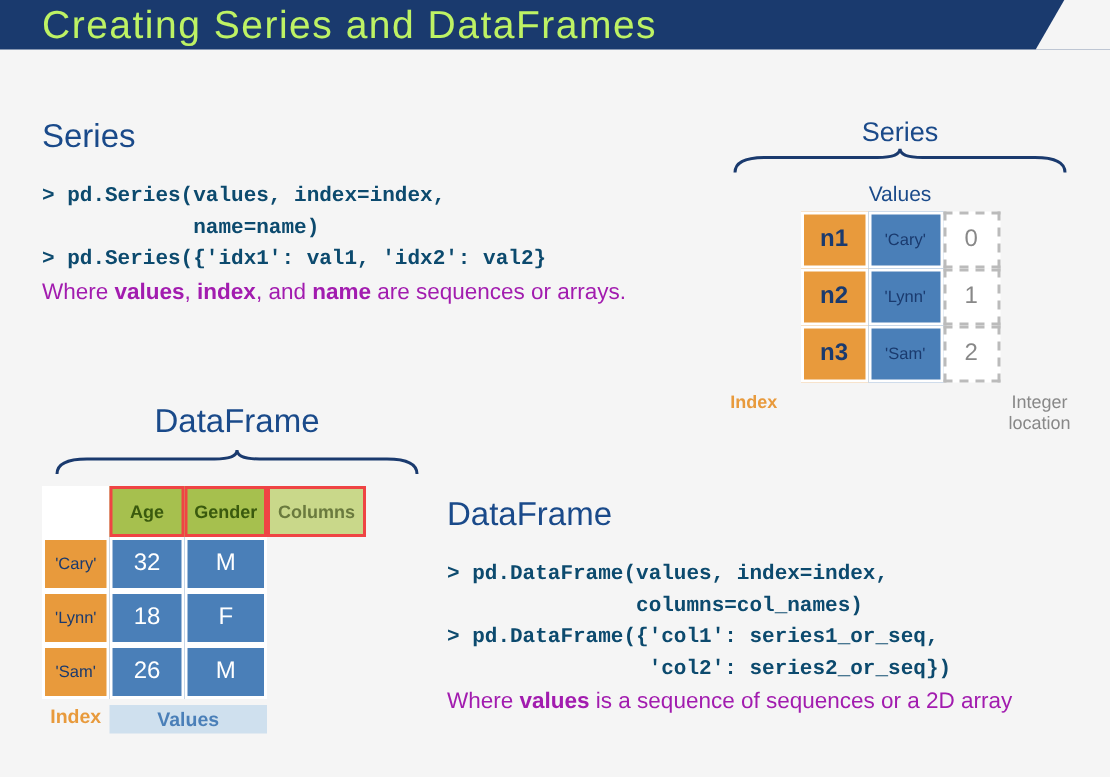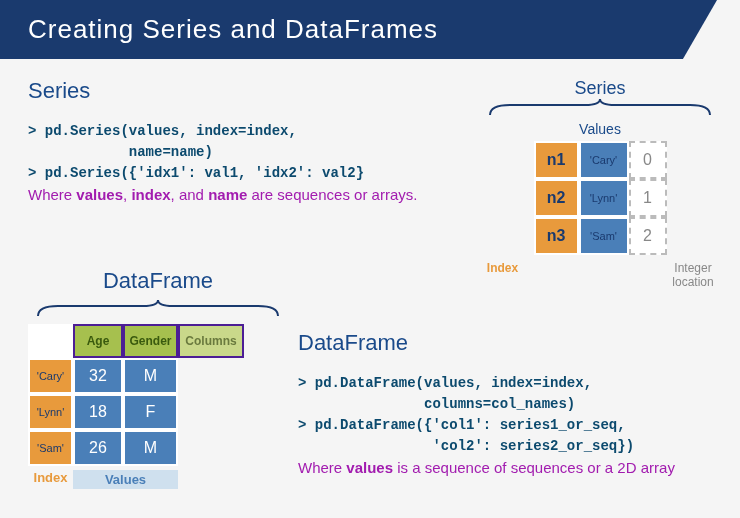--- a/index.html
+++ b/index.html
@@ -1,17 +1,17 @@
 <!DOCTYPE html>
 <html><head>
 <meta charset="utf-8">
 <style>
 * { box-sizing: border-box; margin: 0; padding: 0; }
 body { font-family: Arial, sans-serif; width: 740px; height: 518px; background: #f5f5f5; position: relative; overflow: hidden; }
-.header { background: #1a3a6e; color: #ffffff; padding: 14px 28px; font-size: 26px; font-weight: 300; letter-spacing: 1px; position: relative; }
+.header { background: #1a3a6e; color: #bef264; padding: 1px 28px; font-size: 26px; font-weight: 300; letter-spacing: 1px; position: relative; }
 .header::after { content: ''; position: absolute; right: -40px; top: 0; bottom: 0; width: 80px; background: #f5f5f5; transform: skewX(-30deg); }
 .section-title { color: #1a4a8a; font-size: 22px; font-weight: 400; margin-bottom: 6px; }
 .brace-top { height: 18px; position: relative; margin-bottom: 4px; }
 .brace-top svg { width: 100%; height: 100%; }
 .code { font-family: 'Courier New', monospace; font-weight: bold; font-size: 14px; line-height: 1.5; color: #0c4a6e; white-space: pre; margin-top: 17px; }
 .desc { color: #a21caf; font-size: 15px; line-height: 1.4; }
 .desc b { font-weight: bold; }
 
 .left-col { position: absolute; left: 28px; top: 78px; width: 410px; }
 .right-col { position: absolute; left: 480px; top: 78px; width: 240px; }
@@ -23,21 +23,21 @@
 .cell.idx { background: #e89a3c; color: #1a3a6e; font-weight: bold; font-size: 16px; }
 .cell.val { background: #4a7fb8; color: #1a3a6e; font-size: 11px; }
 .cell.iloc { background: #fff; color: #888; border: 2px dashed #bbb; font-size: 16px; }
 .series-footer { display: flex; justify-content: space-between; margin-top: 6px; color: #888; font-size: 12px; }
 .series-footer .idx-lbl { color: #e89a3c; font-weight: bold; width: 45px; text-align: center; }
 .series-footer .iloc-lbl { width: 70px; text-align: center; line-height: 1.2; position: relative; right: -8px; }
 
 .df-left { position: absolute; left: 28px; top: 268px; width: 260px; }
 .df-table { margin-top: 6px; }
 .df-grid { display: grid; grid-template-columns: 45px 50px 55px 66px; }
-.hcell { border: 2px solid #4c1d95; height: 34px; display: flex; align-items: center; justify-content: center; font-size: 12px; font-weight: bold; }
+.hcell { border: 2px solid #ef4444; height: 34px; display: flex; align-items: center; justify-content: center; font-size: 12px; font-weight: bold; }
 .hcell.empty { background: #fff; border: 2px solid #fff; }
 .hcell.col { background: #a6c04e; color: #3a5a0e; }
 .hcell.collbl { background: #c9d88a; color: #6a7a3e; }
 .dcell { border: 2px solid #fff; height: 36px; display: flex; align-items: center; justify-content: center; font-size: 14px; }
 .dcell.idx { background: #e89a3c; color: #1a3a6e; font-size: 11px; }
 .dcell.val { background: #4a7fb8; color: #ffffff; font-size: 16px; }
 .dcell.blank { background: transparent; border: none; }
 .df-footer { display: flex; margin-top: 4px; font-size: 13px; }
 .df-footer .i { color: #e89a3c; width: 45px; text-align: center; font-weight: bold; }
 .df-footer .v { color: #4a7fb8; width: 105px; text-align: center; font-weight: bold; background: #cfe0ee; padding: 2px 0; }

